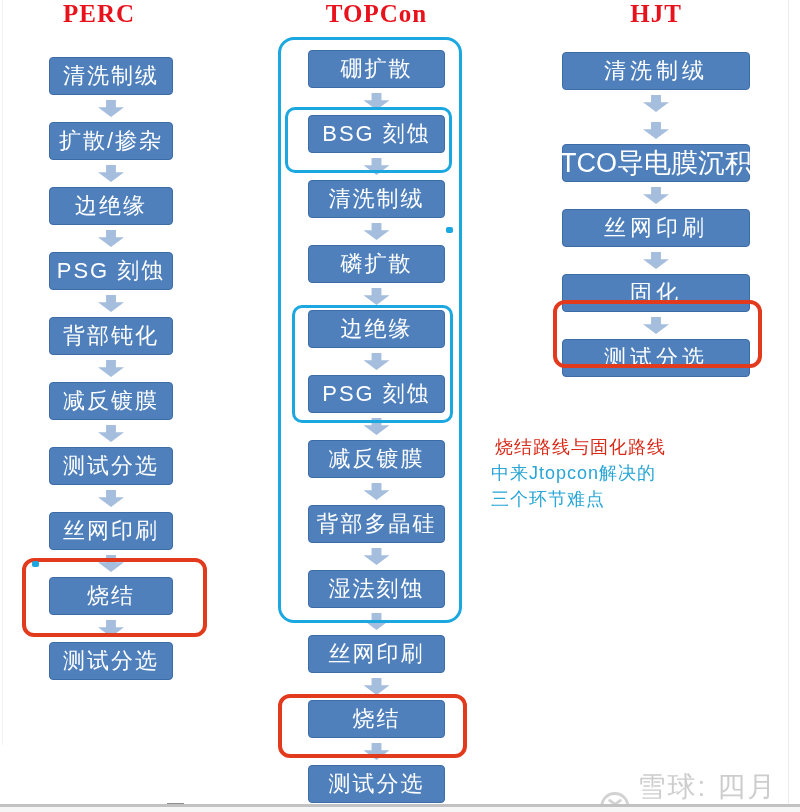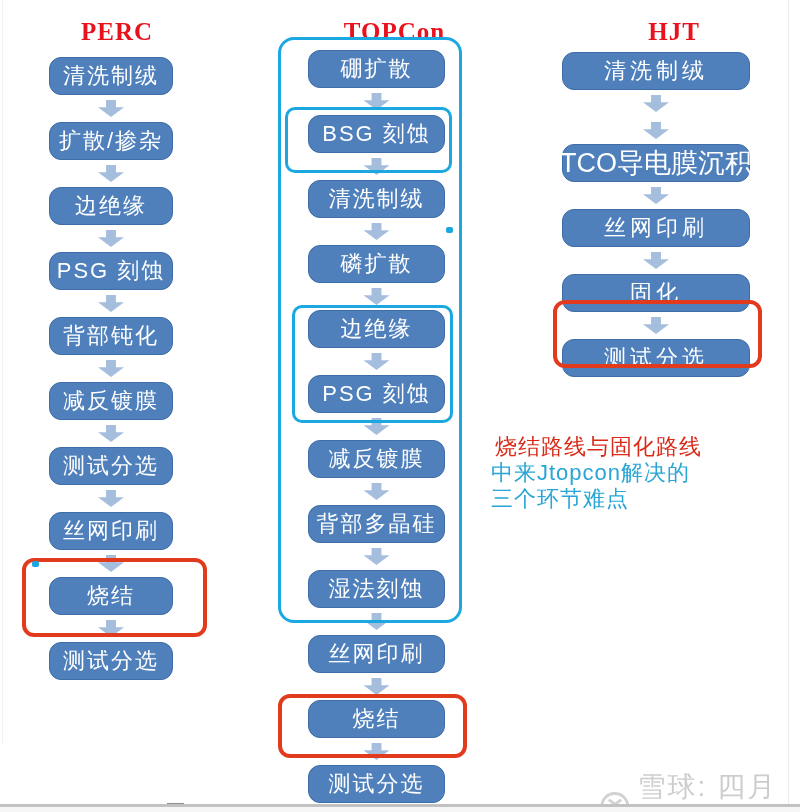--- a/index.html
+++ b/index.html
@@ -2,39 +2,39 @@
 <html style="--title-red: #e8121c; --box-fill: #4f80bc; --box-border: #3d6ca6; --arrow-fill: #a6bedd; --highlight-red: #e23a1d; --highlight-cyan: #1ba7e0; --annotation-red: #d92a18; --annotation-blue: #29a5d6; --watermark-gray: #cdcdcd;"><head>
 <meta charset="utf-8">
 <style>
   html,body{margin:0;padding:0;}
   body{
     width:800px;height:812px;position:relative;overflow:hidden;
     background:#ffffff;
     font-family:"Liberation Sans","DejaVu Sans",sans-serif;
   }
   .col-title{
-    position:absolute;top:0;margin:18px;text-align:center;
+    position:absolute;top:0;margin:0;text-align:center;
     font-family:"Liberation Serif","DejaVu Serif",serif;
     font-weight:bold;font-size:25px;letter-spacing:1px;
     color:var(--title-red,#e8121c);
   }
   #title-perc{left:37px;width:124px;}
   #title-topcon{left:308px;width:137px;}
   #title-hjt{left:562px;width:188px;}
 
   .col{position:absolute;display:flex;flex-direction:column;align-items:center;}
   #col-perc{left:49px;top:57px;width:124px;}
   #col-topcon{left:308px;top:50px;width:137px;}
   #col-hjt{left:562px;top:52px;width:188px;}
 
   .step{
     width:100%;height:38px;box-sizing:border-box;
     background:var(--box-fill,#4f80bc);
     border:1px solid var(--box-border,#3d6ca6);
-    border-radius:12px;
+    border-radius:4px;
     color:#ffffff;font-size:22px;letter-spacing:2px;
     display:flex;align-items:center;justify-content:center;
     white-space:nowrap;flex:none;
   }
   #col-hjt .step{letter-spacing:4px;}
   #col-hjt .step.tight{letter-spacing:0px;font-size:27px;}
 
   .arrow{
     width:26px;height:17px;margin:5px 0;flex:none;
     background:var(--arrow-fill,#a6bedd);
@@ -50,21 +50,21 @@
   #hl-topcon-edge-psg{left:292px;top:305px;width:161px;height:118px;}
   #hl-topcon-sinter{left:278px;top:694px;width:189px;height:64px;}
   #hl-hjt-cure{left:553px;top:300px;width:209px;height:68px;}
 
   .dot{position:absolute;width:7px;height:6px;border-radius:2px;
        background:var(--highlight-cyan,#1ba7e0);}
   #dot-perc{left:32px;top:561px;}
   #dot-topcon{left:446px;top:227px;}
 
   #annotation{position:absolute;left:491px;top:434px;width:260px;
-    font-size:22px;line-height:26px;letter-spacing:1px;white-space:nowrap;}
+    font-size:18px;line-height:26px;letter-spacing:1px;white-space:nowrap;}
   #annotation .ann-red{color:var(--annotation-red,#d92a18);padding-left:4px;}
   #annotation .ann-blue{color:var(--annotation-blue,#29a5d6);}
 
   #watermark{position:absolute;left:599px;top:768px;display:flex;
     align-items:center;gap:7px;color:var(--watermark-gray,#cdcdcd);}
   #watermark .wm-text{font-size:28px;letter-spacing:2px;
     text-shadow:0 1px 0 #ffffff;}
 
   .edge{position:absolute;background:#ededed;}
   #edge-left{left:2px;top:0;width:1px;height:745px;background:#f2f2f2;}

